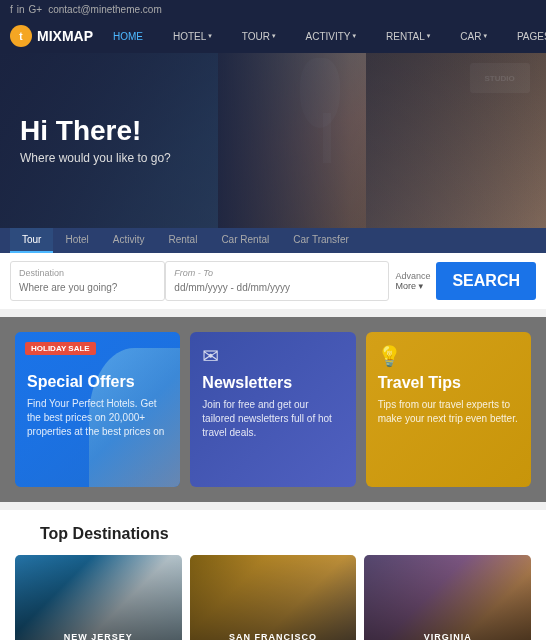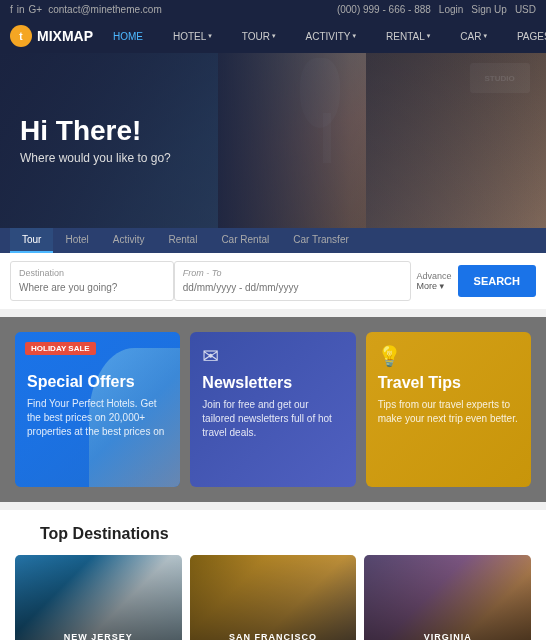--- a/index.html
+++ b/index.html
@@ -36,21 +36,21 @@
     .search-tab { padding: 6px 12px; font-size: 10px; color: #aaa; cursor: pointer; border-bottom: 2px solid transparent; }
     .search-tab.active { color: white; border-bottom: 2px solid #4db8ff; background: rgba(77,184,255,0.1); }
     .search-bar { background: white; margin: 0; padding: 8px 10px; display: flex; align-items: center; gap: 0; }
     .search-field { flex: 1; border: 1px solid #ddd; padding: 6px 8px; border-radius: 3px; }
     .search-field label { display: block; font-size: 9px; color: #999; margin-bottom: 2px; }
     .search-field input { border: none; outline: none; font-size: 10px; color: #bbb; width: 100%; }
     .search-field-date { flex: 1.5; border: 1px solid #ddd; padding: 6px 8px; border-radius: 3px; }
     .search-field-date label { display: block; font-size: 9px; color: #999; margin-bottom: 2px; font-style: italic; }
     .search-field-date input { border: none; outline: none; font-size: 10px; color: #bbb; width: 100%; }
     .advance-btn { font-size: 10px; color: #555; white-space: nowrap; cursor: pointer; padding: 6px; }
-    .search-btn { background: #1a73e8; color: white; border: none; padding: 10px 16px; border-radius: 3px; font-size: 11px; font-weight: bold; cursor: pointer; }
+    .search-btn { background: #1a73e8; color: white; border: none; padding: 10px 16px; border-radius: 3px; font-size: 16px; font-weight: bold; cursor: pointer; }
 
     
     .cards-section { background: #737373; padding: 15px 15px; }
     .cards-grid { display: grid; grid-template-columns: 1fr 1fr 1fr; gap: 10px; }
     .card { border-radius: 6px; overflow: hidden; position: relative; height: 155px; }
     .card-special { background: linear-gradient(135deg, #1a73e8, #2563b0); }
     .card-newsletters { background: linear-gradient(135deg, #3a4fa8, #5060c0); }
     .card-tips { background: linear-gradient(135deg, #d4a017, #c8950a); }
     .card-badge { position: absolute; top: 10px; left: 10px; background: #e74c3c; color: white; font-size: 8px; padding: 2px 6px; border-radius: 2px; font-weight: bold; z-index: 2; }
     .card-content { position: relative; z-index: 1; padding: 12px; height: 100%; display: flex; flex-direction: column; }
@@ -82,26 +82,20 @@
 
 <div class="top-bar">
   <div class="top-bar-left">
     <div class="social-icons">
       <span class="social-icon">f</span>
       <span class="social-icon">in</span>
       <span class="social-icon">G+</span>
     </div>
     <span>contact@minetheme.com</span>
   </div>
-  <div class="top-bar-right">
-    <span>(000) 999 - 666 - 888</span>
-    <span style="cursor:pointer;">Login</span>
-    <span style="cursor:pointer;">Sign Up</span>
-    <span style="cursor:pointer;">USD</span>
-  </div>
 </div>
 
 <nav class="navbar">
   <div class="logo">
     <div class="logo-icon">
       <span>t</span>
     </div>
     <span>MIXMAP</span>
   </div>
   <div class="nav-links">

